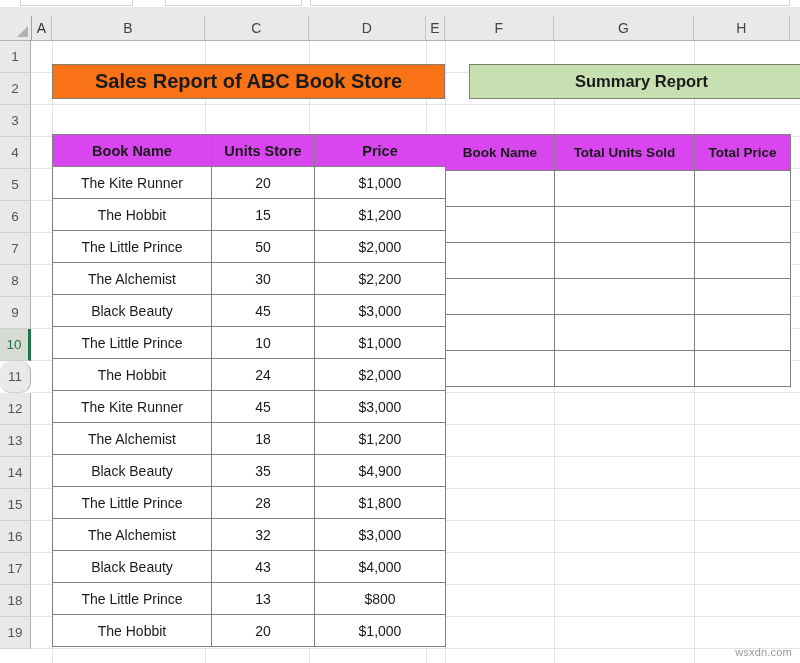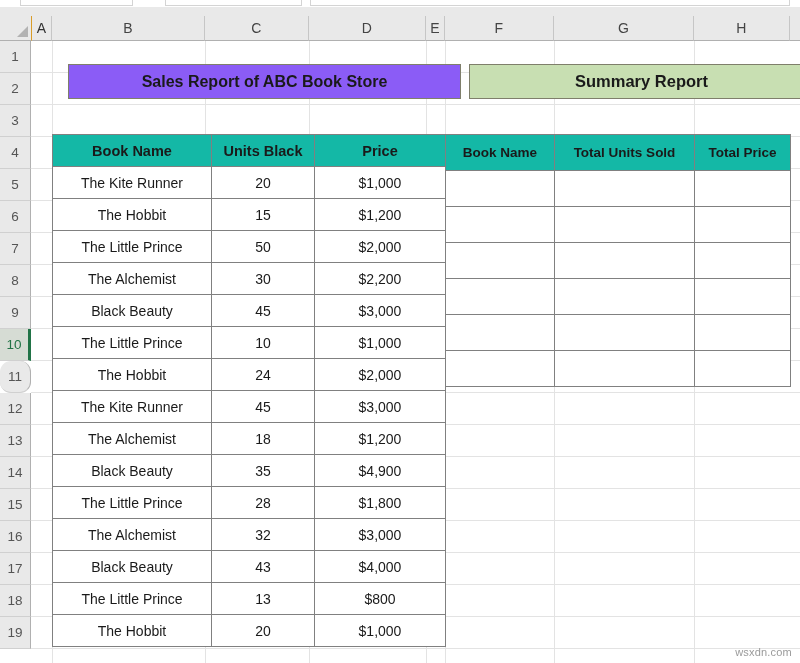--- a/index.html
+++ b/index.html
@@ -88,42 +88,42 @@
     background: #e3e3e3;
   }
 
   
   .banner {
     position: absolute;
     display: flex; align-items: center; justify-content: center;
     font-weight: bold; color: #1a1a1a;
     border: 1px solid #7f7f6b;
   }
-  .banner-sales  { background: #8b5cf6; font-size: 16px; margin-left: 16px; }
+  .banner-sales  { background: #f97316; font-size: 20px; }
   .banner-summary{ background: #c8dfb2; font-size: 16.5px; }
 
   .tbl {
     position: absolute;
     border-collapse: collapse;
     table-layout: fixed;
   }
   .tbl td, .tbl th {
     border: 1px solid #808080;
     height: 32px;
     text-align: center;
     vertical-align: middle;
     font-size: 14px;
     color: #1a1a1a;
     background: #ffffff;
     padding: 0 2px;
     white-space: nowrap;
     overflow: hidden;
   }
   .tbl th {
-    background: #14b8a6;
+    background: #d946ef;
     font-weight: bold;
     font-size: 14.5px;
   }
   .tbl.summary td, .tbl.summary th { height: 36px; }
   .tbl.summary th { font-size: 13.5px; }
 
   
   .watermark {
     position: absolute; right: 8px; bottom: 5px;
     font-size: 11px; color: #9a9a9a;
@@ -273,21 +273,21 @@
 
     <table class="tbl sales" id="sales-table" style="left:21px; top:93px; width:393px;">
       <colgroup>
         <col style="width:159px">
           <col style="width:103px">
           <col style="width:131px">
       </colgroup>
       <thead>
           <tr>
             <th>Book Name</th>
-            <th>Units Black</th>
+            <th>Units Store</th>
             <th>Price</th>
           </tr>
         </thead>
       <tbody>
           <tr>
             <td>The Kite Runner</td>
             <td>20</td>
             <td>$1,000</td>
           </tr>
           <tr>

